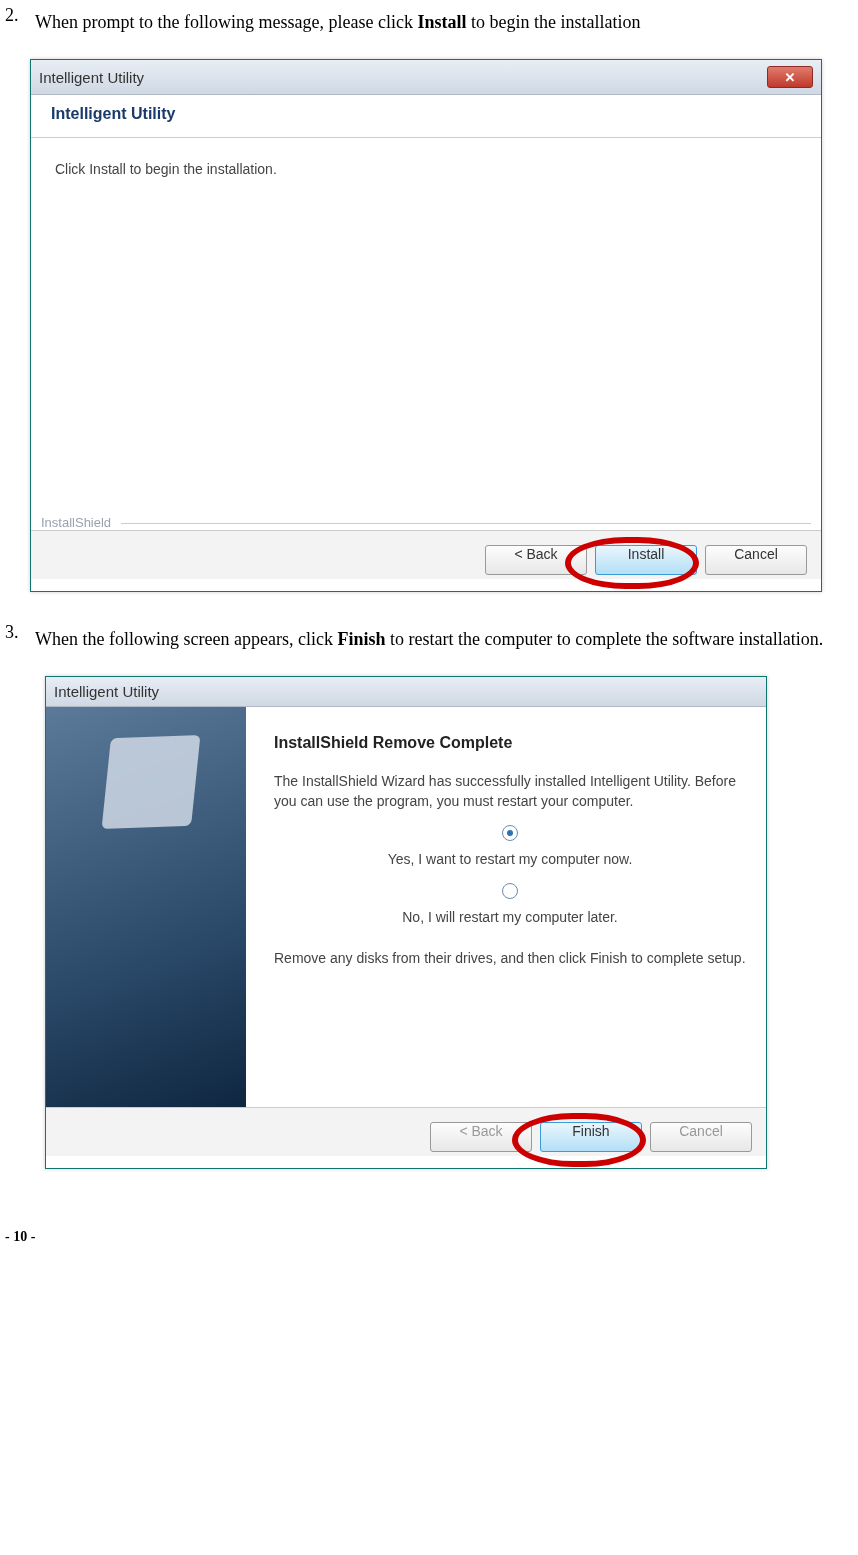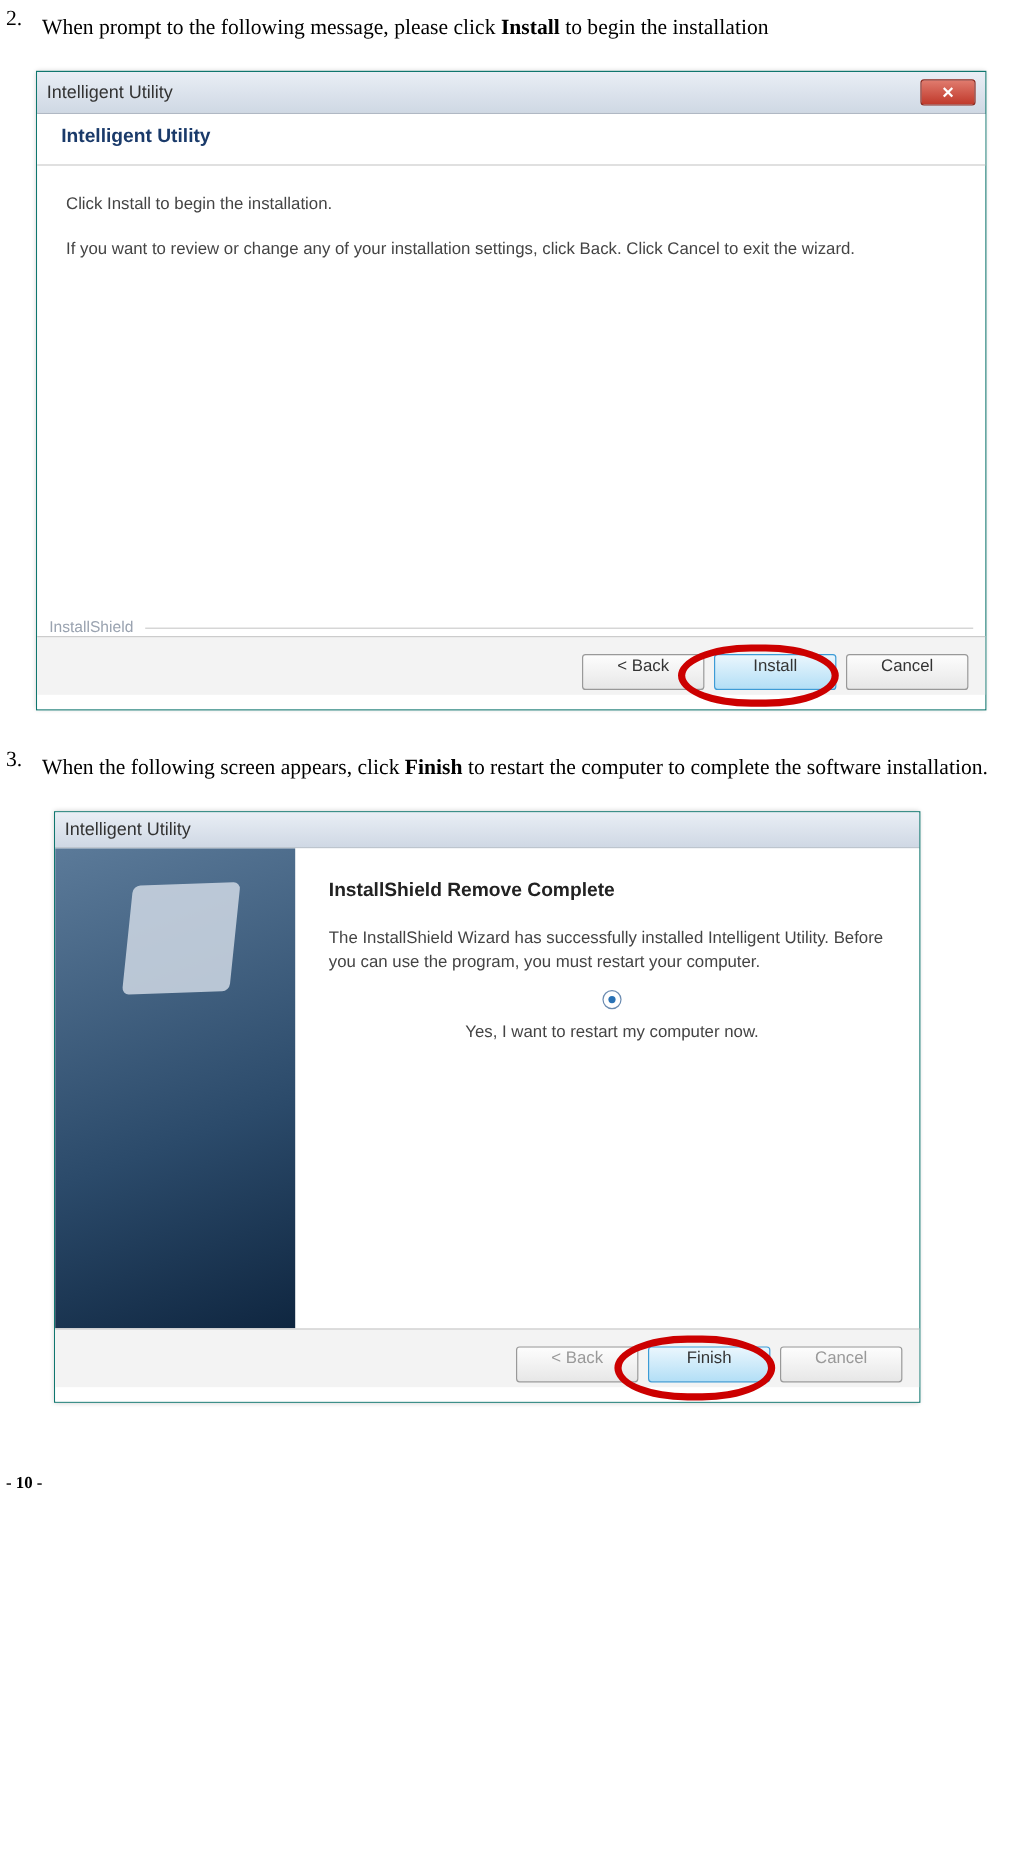--- a/index.html
+++ b/index.html
@@ -207,21 +207,20 @@
       <div class="titlebar">
         <span>Intelligent Utility</span>
         <div class="close-btn">
           <span>✕</span>
         </div>
       </div>
       <div class="inner">
         <div class="header-band">Intelligent Utility</div>
         <div class="body-area" style="min-height:360px;">
           <p>Click Install to begin the installation.</p>
-          <p>If you want to review or change any of your installation settings, click Back. Click Cancel to exit the wizard.</p>
           <span class="installshield-label">InstallShield</span>
           <div class="installshield-line"></div>
         </div>
         <div class="button-row">
           <div class="btn">
             <span>&lt; Back</span>
           </div>
           <div class="btn primary">
             <span>Install</span>
           </div>
@@ -254,20 +253,25 @@
           </div>
           <div class="right-body">
             <h3>InstallShield Remove Complete</h3>
             <p>The InstallShield Wizard has successfully installed Intelligent Utility.  Before you can use the program, you must restart your computer.</p>
             <div class="radio-row">
               <span class="radio">
                   <span class="dot"></span>
                 </span>
               <span>Yes, I want to restart my computer now.</span>
             </div>
+            <div class="radio-row">
+              <span class="radio"></span>
+              <span>No, I will restart my computer later.</span>
+            </div>
+            <p style="margin-top:20px;">Remove any disks from their drives, and then click Finish to complete setup.</p>
           </div>
         </div>
         <div class="button-row">
           <div class="btn disabled">
             <span>&lt; Back</span>
           </div>
           <div class="btn primary">
             <span>Finish</span>
           </div>
           <div class="btn disabled">

